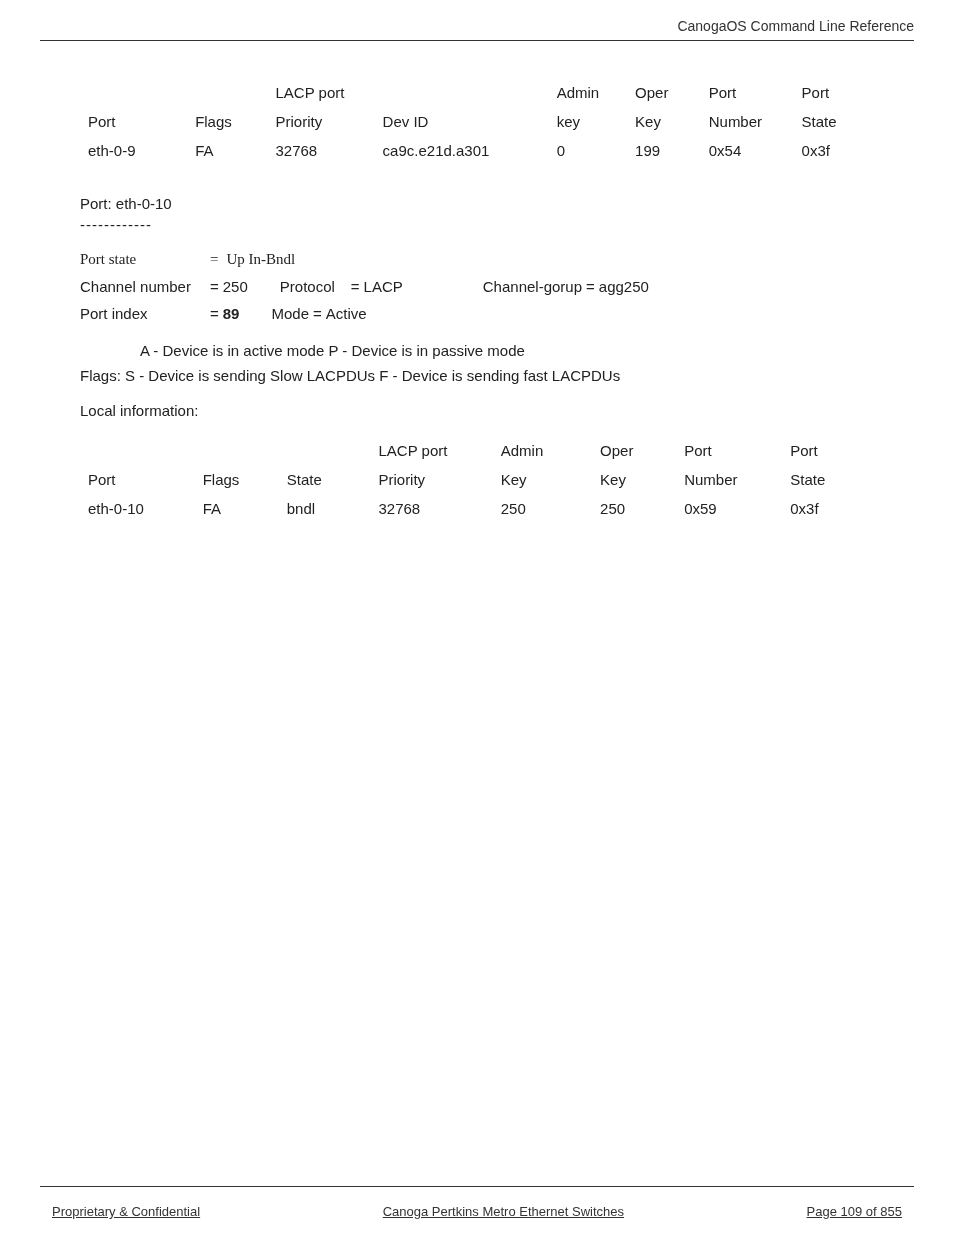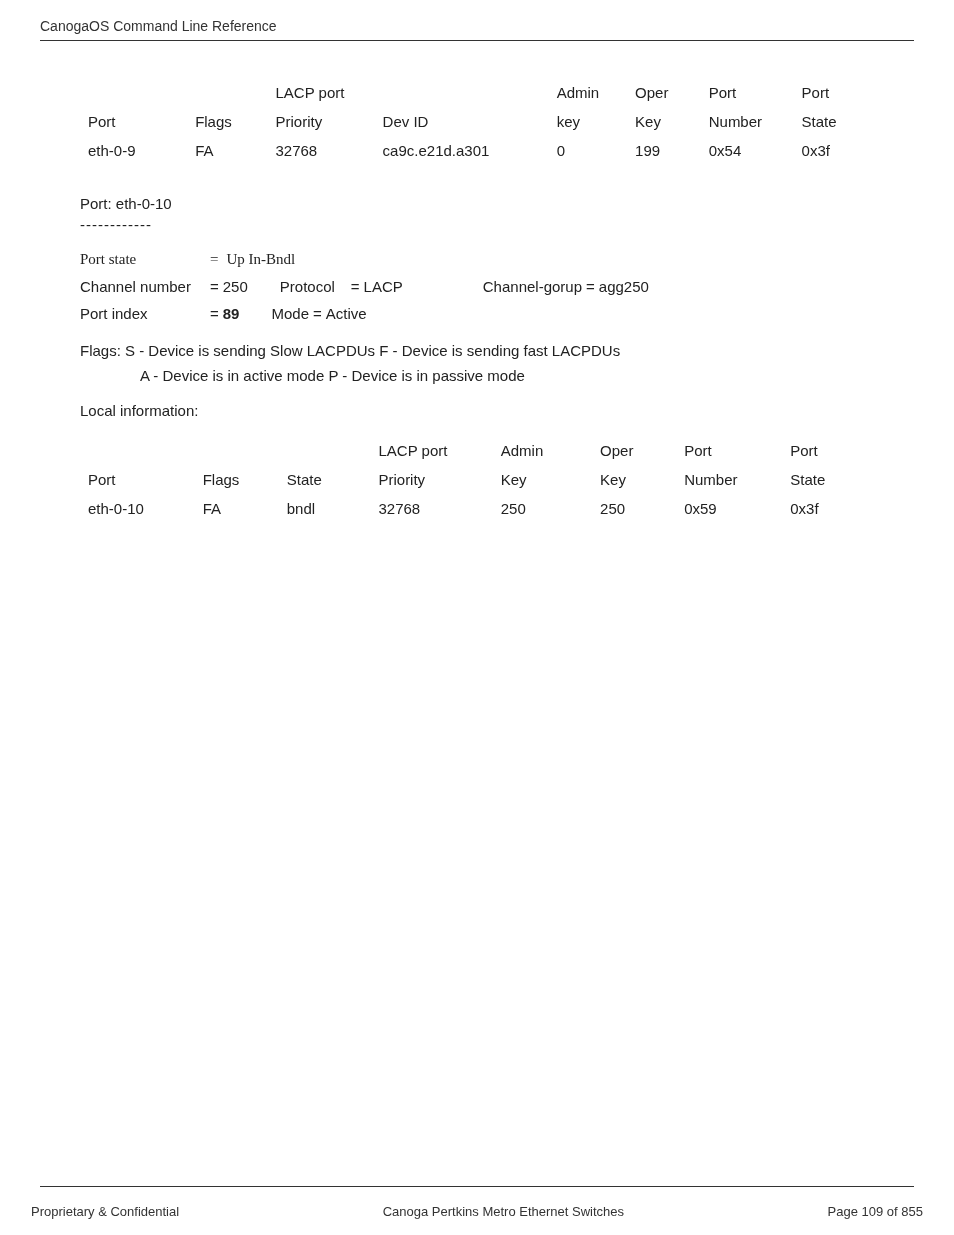--- a/index.html
+++ b/index.html
@@ -7,20 +7,21 @@
       width: 954px;
       min-height: 1235px;
       background: #fff;
       font-family: Arial, sans-serif;
       font-size: 15px;
       color: #222;
       position: relative;
     }
     .page-header {
       display: flex;
+      justify-content: flex-end;
       padding: 18px 40px 0 40px;
       font-size: 14px;
       color: #333;
     }
     .header-rule {
       border: none;
       border-top: 1.5px solid #333;
       margin: 6px 40px 0 40px;
     }
     .content {
@@ -65,23 +66,24 @@
       font-size: 15px;
       margin: 10px 0 10px 0;
     }
     .page-footer {
       position: absolute;
       bottom: 16px;
       left: 0;
       right: 0;
       display: flex;
       justify-content: space-between;
-      padding: 0 31px;
+      padding: 0 52px;
       font-size: 13px;
       color: #333;
+      text-decoration: underline;
     }
 
     .table-wrap {
       margin: 0 0 10px 0;
     }
   </style>
 </head>
 <body>
 
 <div class="page-header">
@@ -156,22 +158,22 @@
       <span style="min-width:130px;">Port index</span>
       <span style="margin-right:4px;">=</span>
       <span style="margin-right:32px;font-weight:bold;">89</span>
       <span style="margin-right:4px;">Mode</span>
       <span style="margin-right:4px;">=</span>
       <span>Active</span>
     </div>
   </div>
 
   <div class="flags-section" style="margin-top:20px;">
+    <div class="flags-line flags-indent">A - Device is in active mode          P - Device is in passive mode</div>
     <div class="flags-line">Flags:   S - Device is sending Slow LACPDUs   F - Device is sending fast LACPDUs</div>
-    <div class="flags-line flags-indent">A - Device is in active mode          P - Device is in passive mode</div>
   </div>
 
   <div style="margin-top:18px;">
     <div class="local-info-label">Local information:</div>
 
     <div class="table-wrap">
       <table class="data-table">
         <thead>
           <tr>
             <td style="width:75px"></td>

